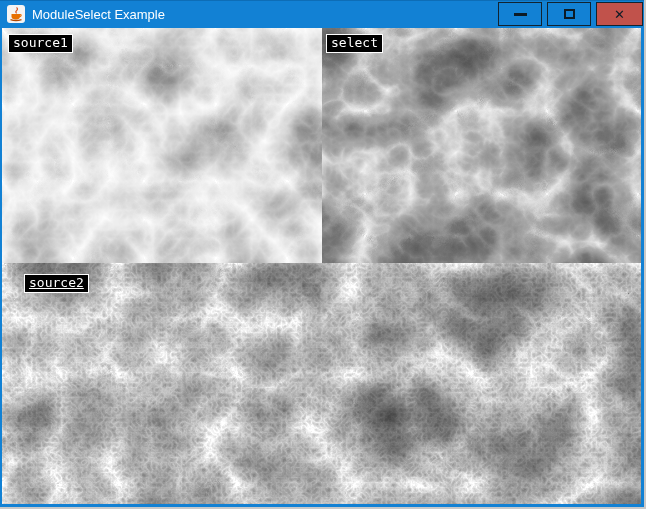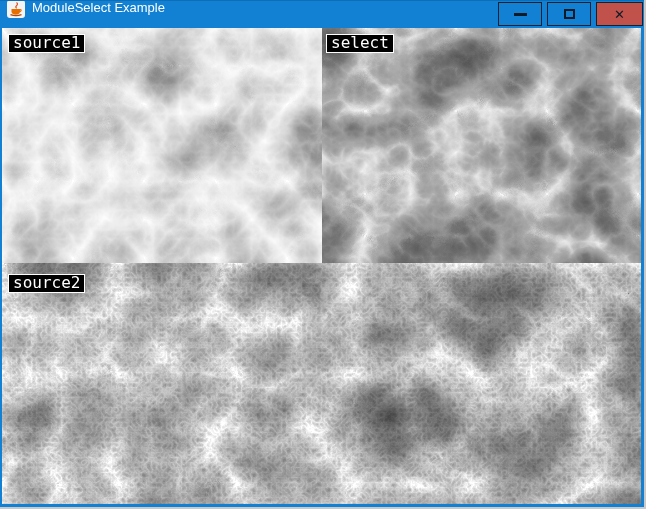--- a/index.html
+++ b/index.html
@@ -1,45 +1,45 @@
 <!DOCTYPE html>
 <html><head>
 <meta charset="utf-8">
 <style>
   html,body{margin:0;padding:0;background:#c9c9c9;}
   .screen{position:relative;width:646px;height:509px;background:#c9c9c9;overflow:hidden;
           font-family:"Liberation Sans",sans-serif;}
   .window{position:absolute;left:0;top:0;width:644px;height:507px;background:#1281d4;}
   
   .titlebar{position:absolute;left:0;top:0;width:100%;height:28px;background:#1281d4;
-            display:flex;}
+            display:flex;align-items:center;}
   .titlebar:after{content:"";position:absolute;left:0;top:0;width:100%;height:1px;background:#0d6db6;}
   .app-icon{width:18px;height:18px;margin-left:7px;flex:0 0 auto;}
   .win-title{color:#ffffff;font-size:13px;margin-left:7px;white-space:nowrap;}
   .controls{position:absolute;right:1px;top:2px;display:flex;height:24px;}
   .tb-btn{box-sizing:border-box;width:44px;height:24px;margin-left:5px;padding:0;
           border:1px solid #12232f;background:#1281d4;display:flex;align-items:center;
           justify-content:center;cursor:pointer;}
   .tb-btn.close{width:47px;background:#c1524b;}
   .glyph-dash{width:13px;height:3px;background:#0c1b26;}
   .glyph-square{box-sizing:border-box;width:11px;height:10px;border:2px solid #0c1b26;background:transparent;}
   .glyph-x{color:#0c1b26;font-size:13px;font-weight:bold;line-height:1;
            font-family:"DejaVu Sans",sans-serif;}
   
   .content{position:absolute;left:2px;top:28px;width:639px;height:476px;background:#1a1a1a;overflow:hidden;}
   .tex{position:absolute;display:block;}
   .tex-select{left:0;top:0;}
   .tex-source1{left:0;top:0;}
   .tex-source2{left:0;top:235px;}
   .overlay-label{position:absolute;background:#000;border:1px solid #ffffff;color:#ffffff;
-                 font-family:"DejaVu Sans Mono",monospace;font-size:16px;line-height:14px;
+                 font-family:"DejaVu Sans Mono",monospace;font-size:13px;line-height:14px;
                  padding:1px 4px 2px;white-space:nowrap;}
   .lbl-source1{left:6px;top:6px;}
   .lbl-select{left:324px;top:6px;}
-  .lbl-source2{left:6px;top:246px;}
+  .lbl-source2{left:22px;top:246px;text-decoration:underline;}
 </style>
 </head>
 <body>
 
 <div class="screen">
   <div class="window">
 
     <div class="titlebar">
       <span class="app-icon">
         <svg width="18" height="18" viewBox="0 0 18 18">

